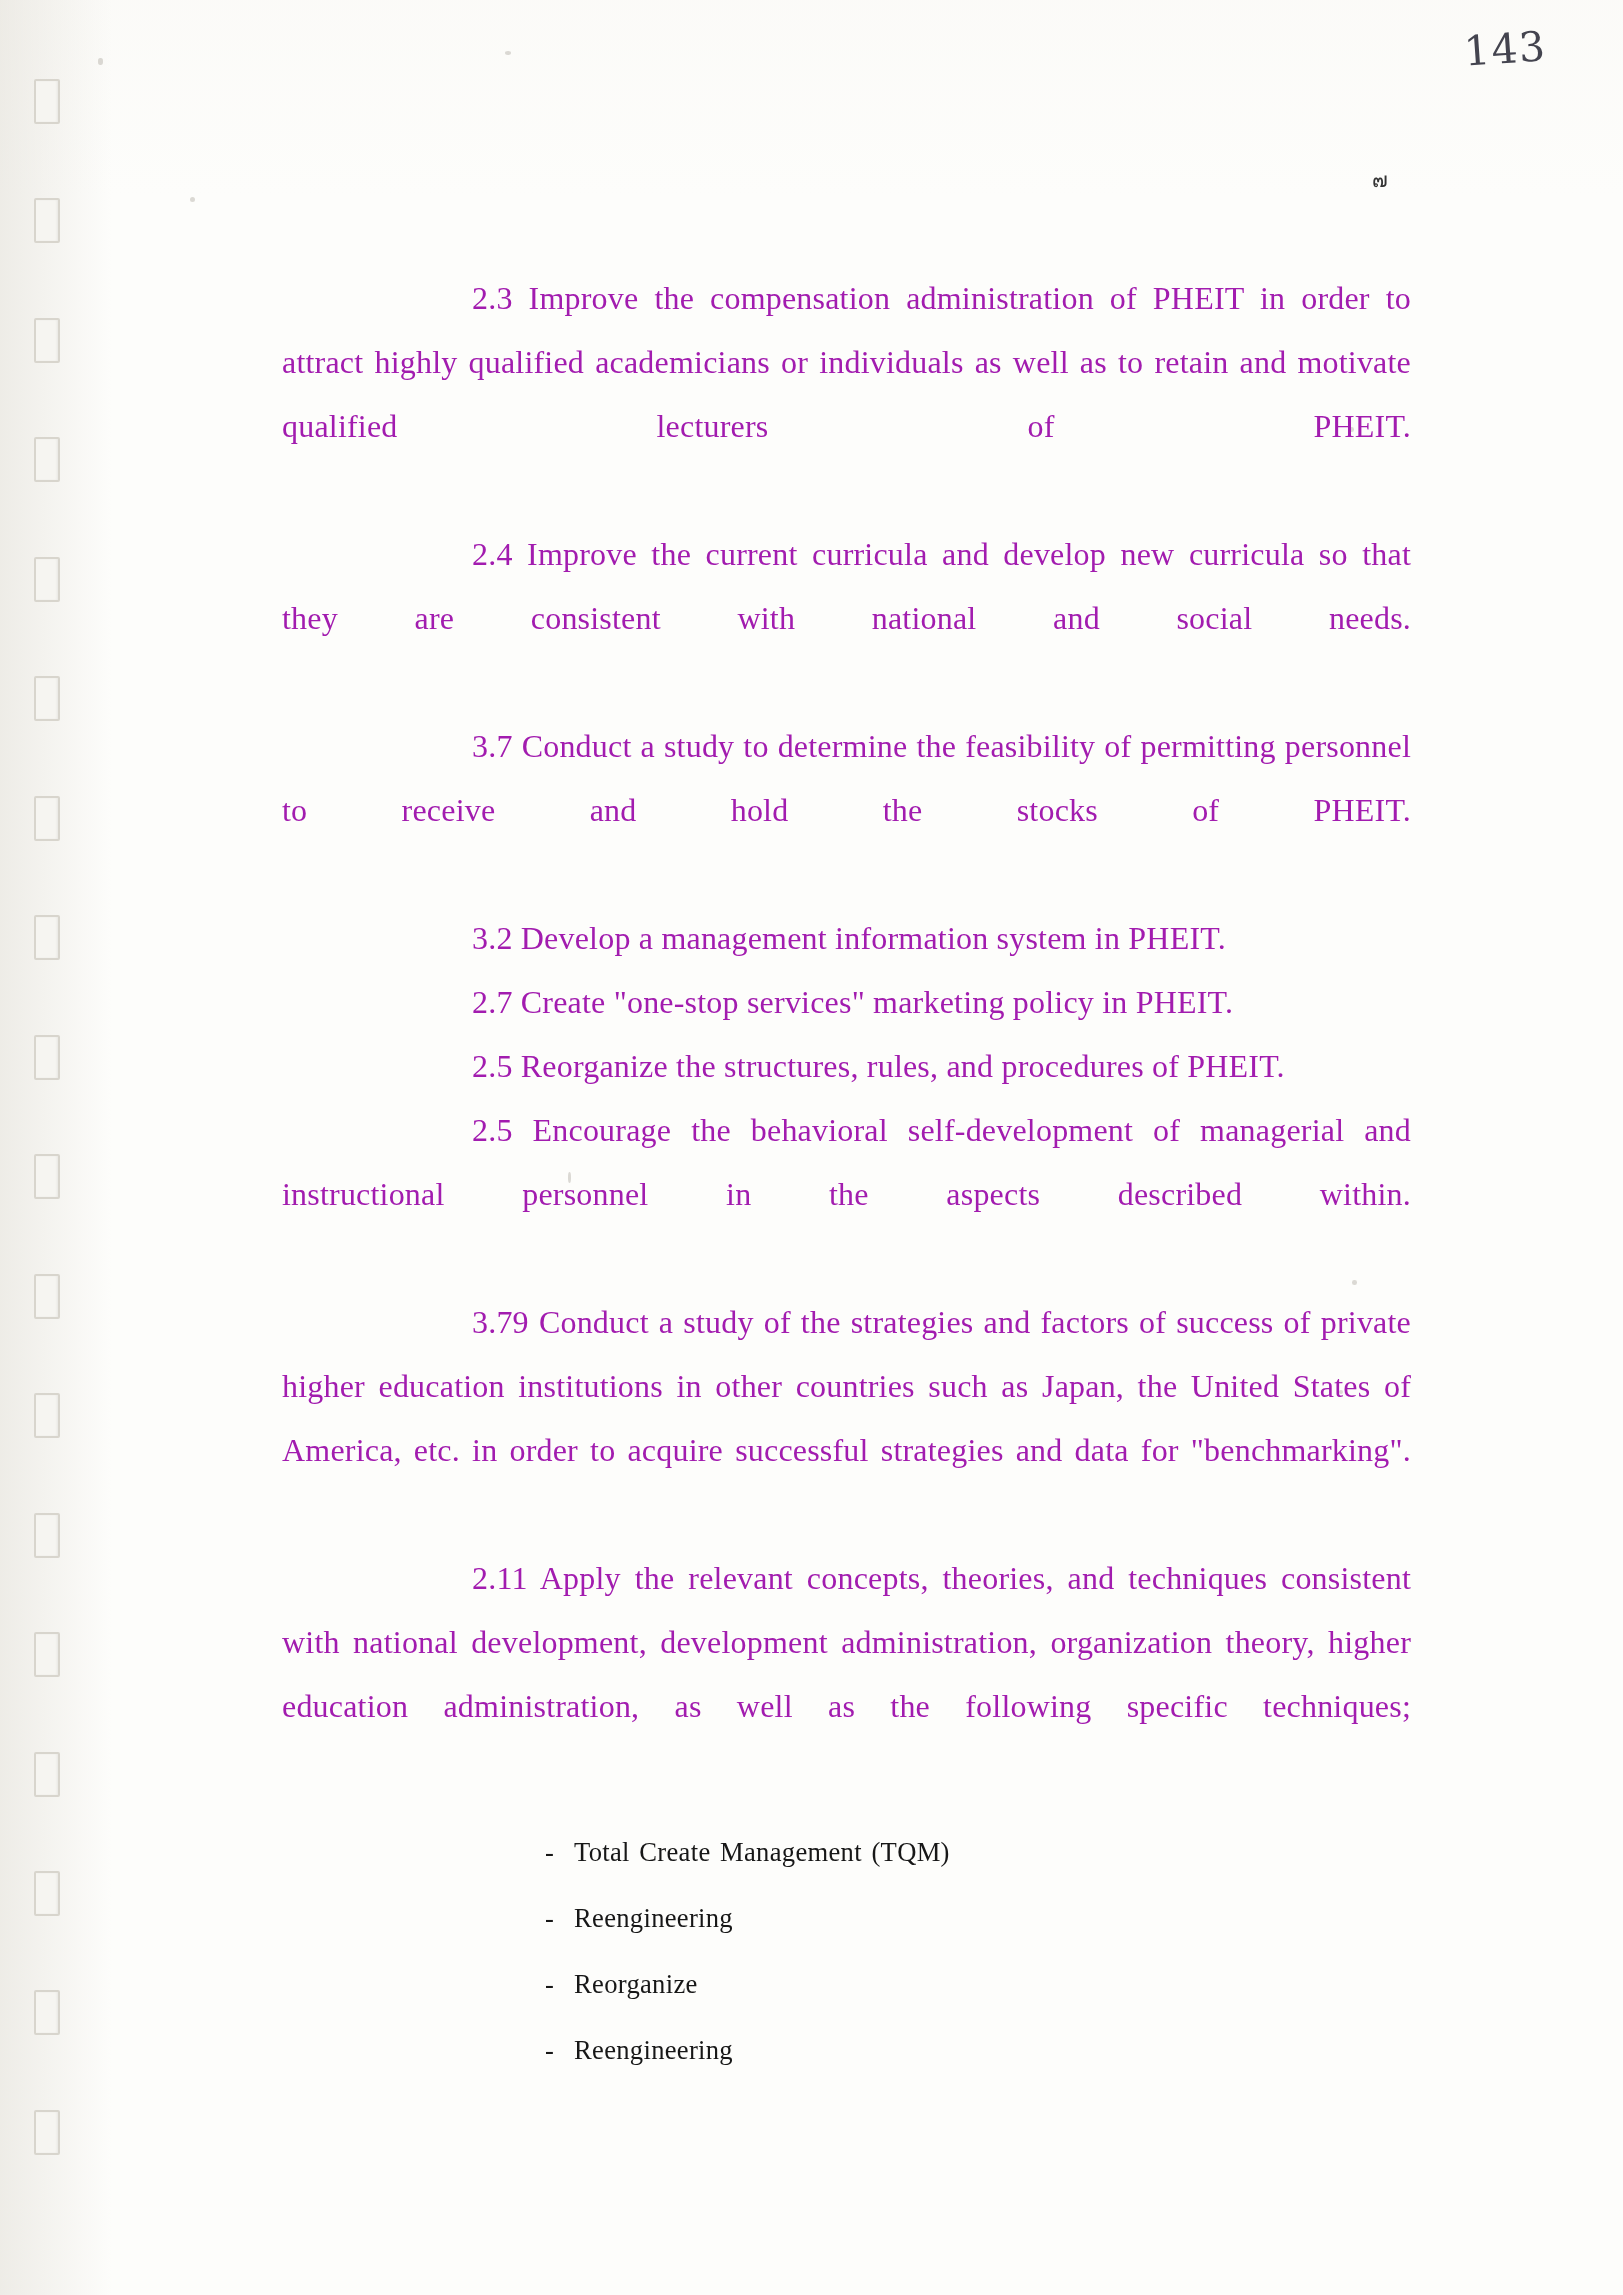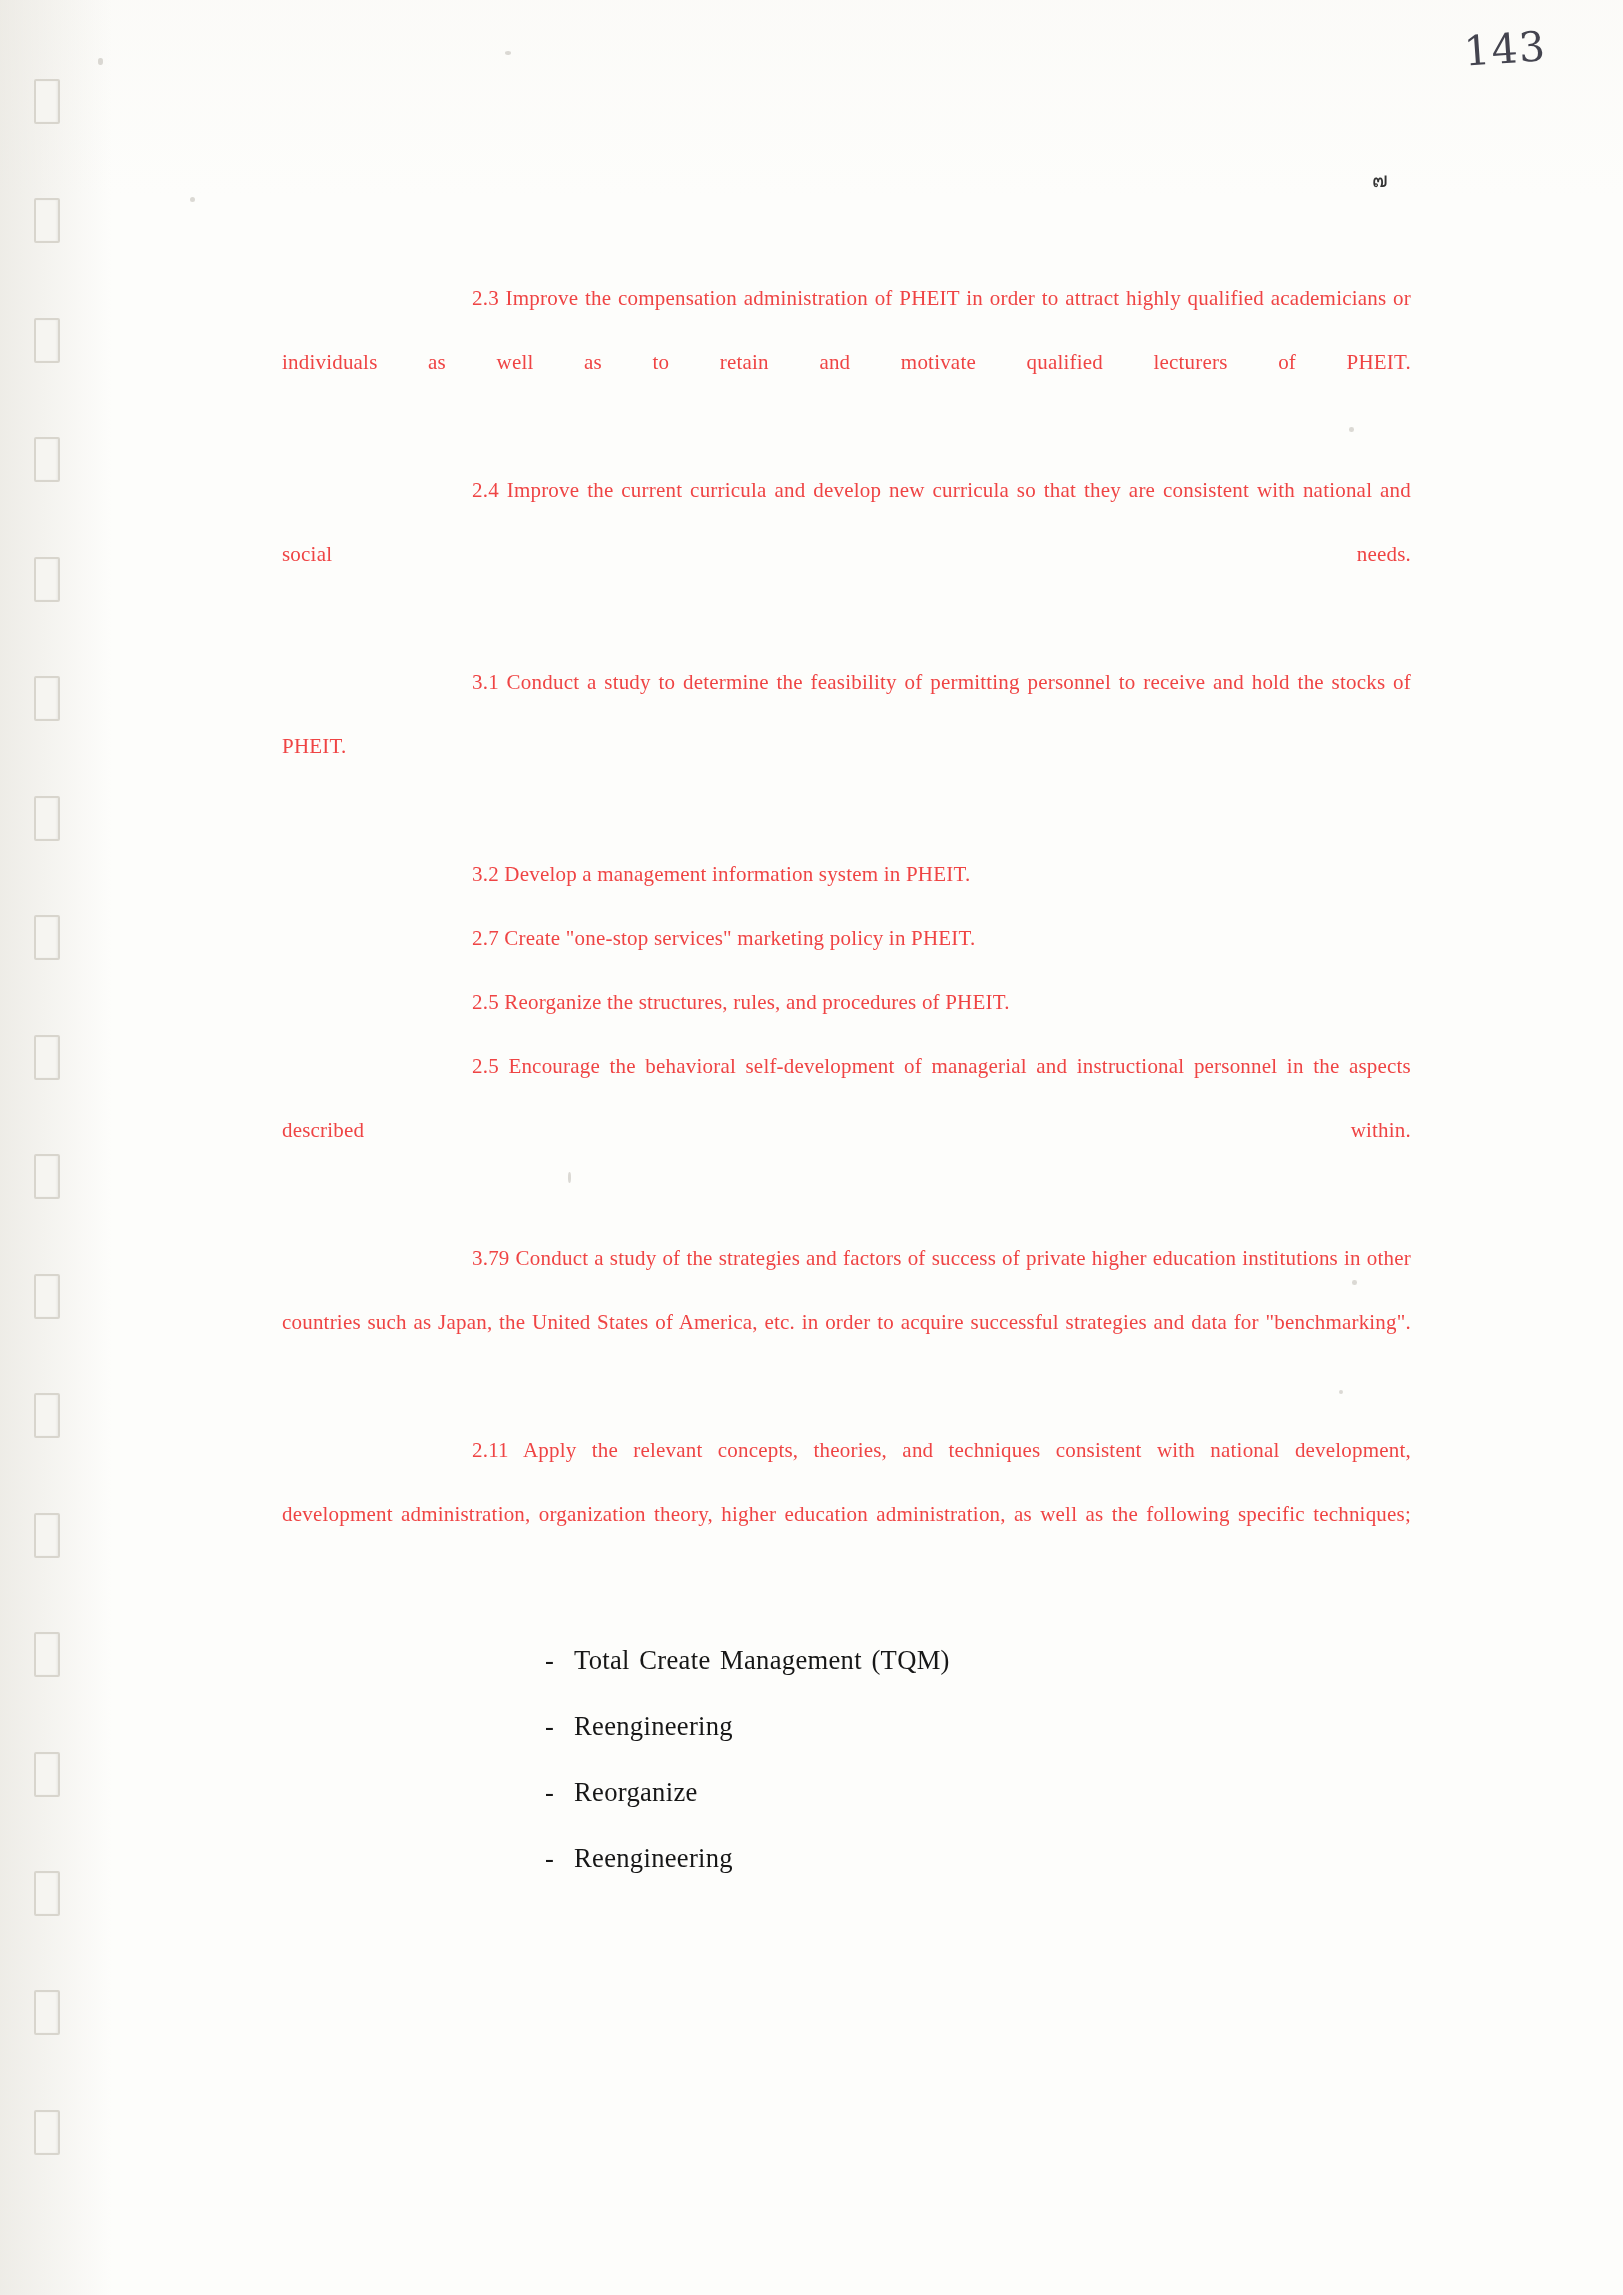--- a/index.html
+++ b/index.html
@@ -68,26 +68,26 @@
 
   .content {
     position: absolute;
     left: 282px;
     top: 266px;
     width: 1129px;
   }
 
   p.para {
     margin: 0 0 0 0;
-    font-size: 21px;
+    font-size: 32px;
     line-height: 64px;
     text-align: justify;
     text-justify: inter-word;
     text-indent: 190px;
-    color: #ef4444;
+    color: #a21caf;
     letter-spacing: 0.2px;
   }
   
   p.justify-all {
     text-align: justify;
   }
   p.justify-all::after {
     content: "";
     display: inline-block;
     width: 100%;
@@ -159,21 +159,21 @@
   <div class="speck" style="left:190px; top:197px; width:5.3px; height:5.3px;"></div>
   <div class="speck" style="left:1349px; top:427px; width:4.6px; height:4.6px;"></div>
   <div class="speck" style="left:1352px; top:1280px; width:4.6px; height:4.6px;"></div>
   <div class="speck" style="left:1339px; top:1390px; width:3.9px; height:3.9px;"></div>
   <div class="speck" style="left:568px; top:1172px; width:3.3px; height:10.5px;"></div>
 
   <div class="content">
 
     <p class="para justify-all">2.3  Improve the compensation administration of PHEIT in order to attract highly qualified academicians or individuals as well as to retain and motivate qualified lecturers of PHEIT.</p>
     <p class="para justify-all">2.4  Improve the current curricula and develop new curricula so that they are consistent with national and social needs.</p>
-    <p class="para justify-all">3.1  Conduct a study to determine the feasibility of permitting personnel to receive and hold the stocks of PHEIT.</p>
+    <p class="para justify-all">3.7  Conduct a study to determine the feasibility of permitting personnel to receive and hold the stocks of PHEIT.</p>
     <p class="para">3.2  Develop a management information system in PHEIT.</p>
     <p class="para">2.7  Create "one-stop services" marketing policy in PHEIT.</p>
     <p class="para">2.5  Reorganize the structures, rules, and procedures of PHEIT.</p>
     <p class="para justify-all">2.5  Encourage the behavioral self-development of managerial and instructional personnel in the aspects described within.</p>
     <p class="para justify-all">3.79 Conduct a study of the strategies and factors of success of private higher education institutions in other countries such as Japan, the United States of America, etc. in order to acquire successful strategies and data for "benchmarking".</p>
     <p class="para justify-all">2.11 Apply the relevant concepts, theories, and techniques consistent with national development, development administration, organization theory, higher education administration, as well as the following specific techniques;</p>
 
     <div class="bullets">
       <div class="bullet-row">
         <span class="bullet-dash">-</span>

